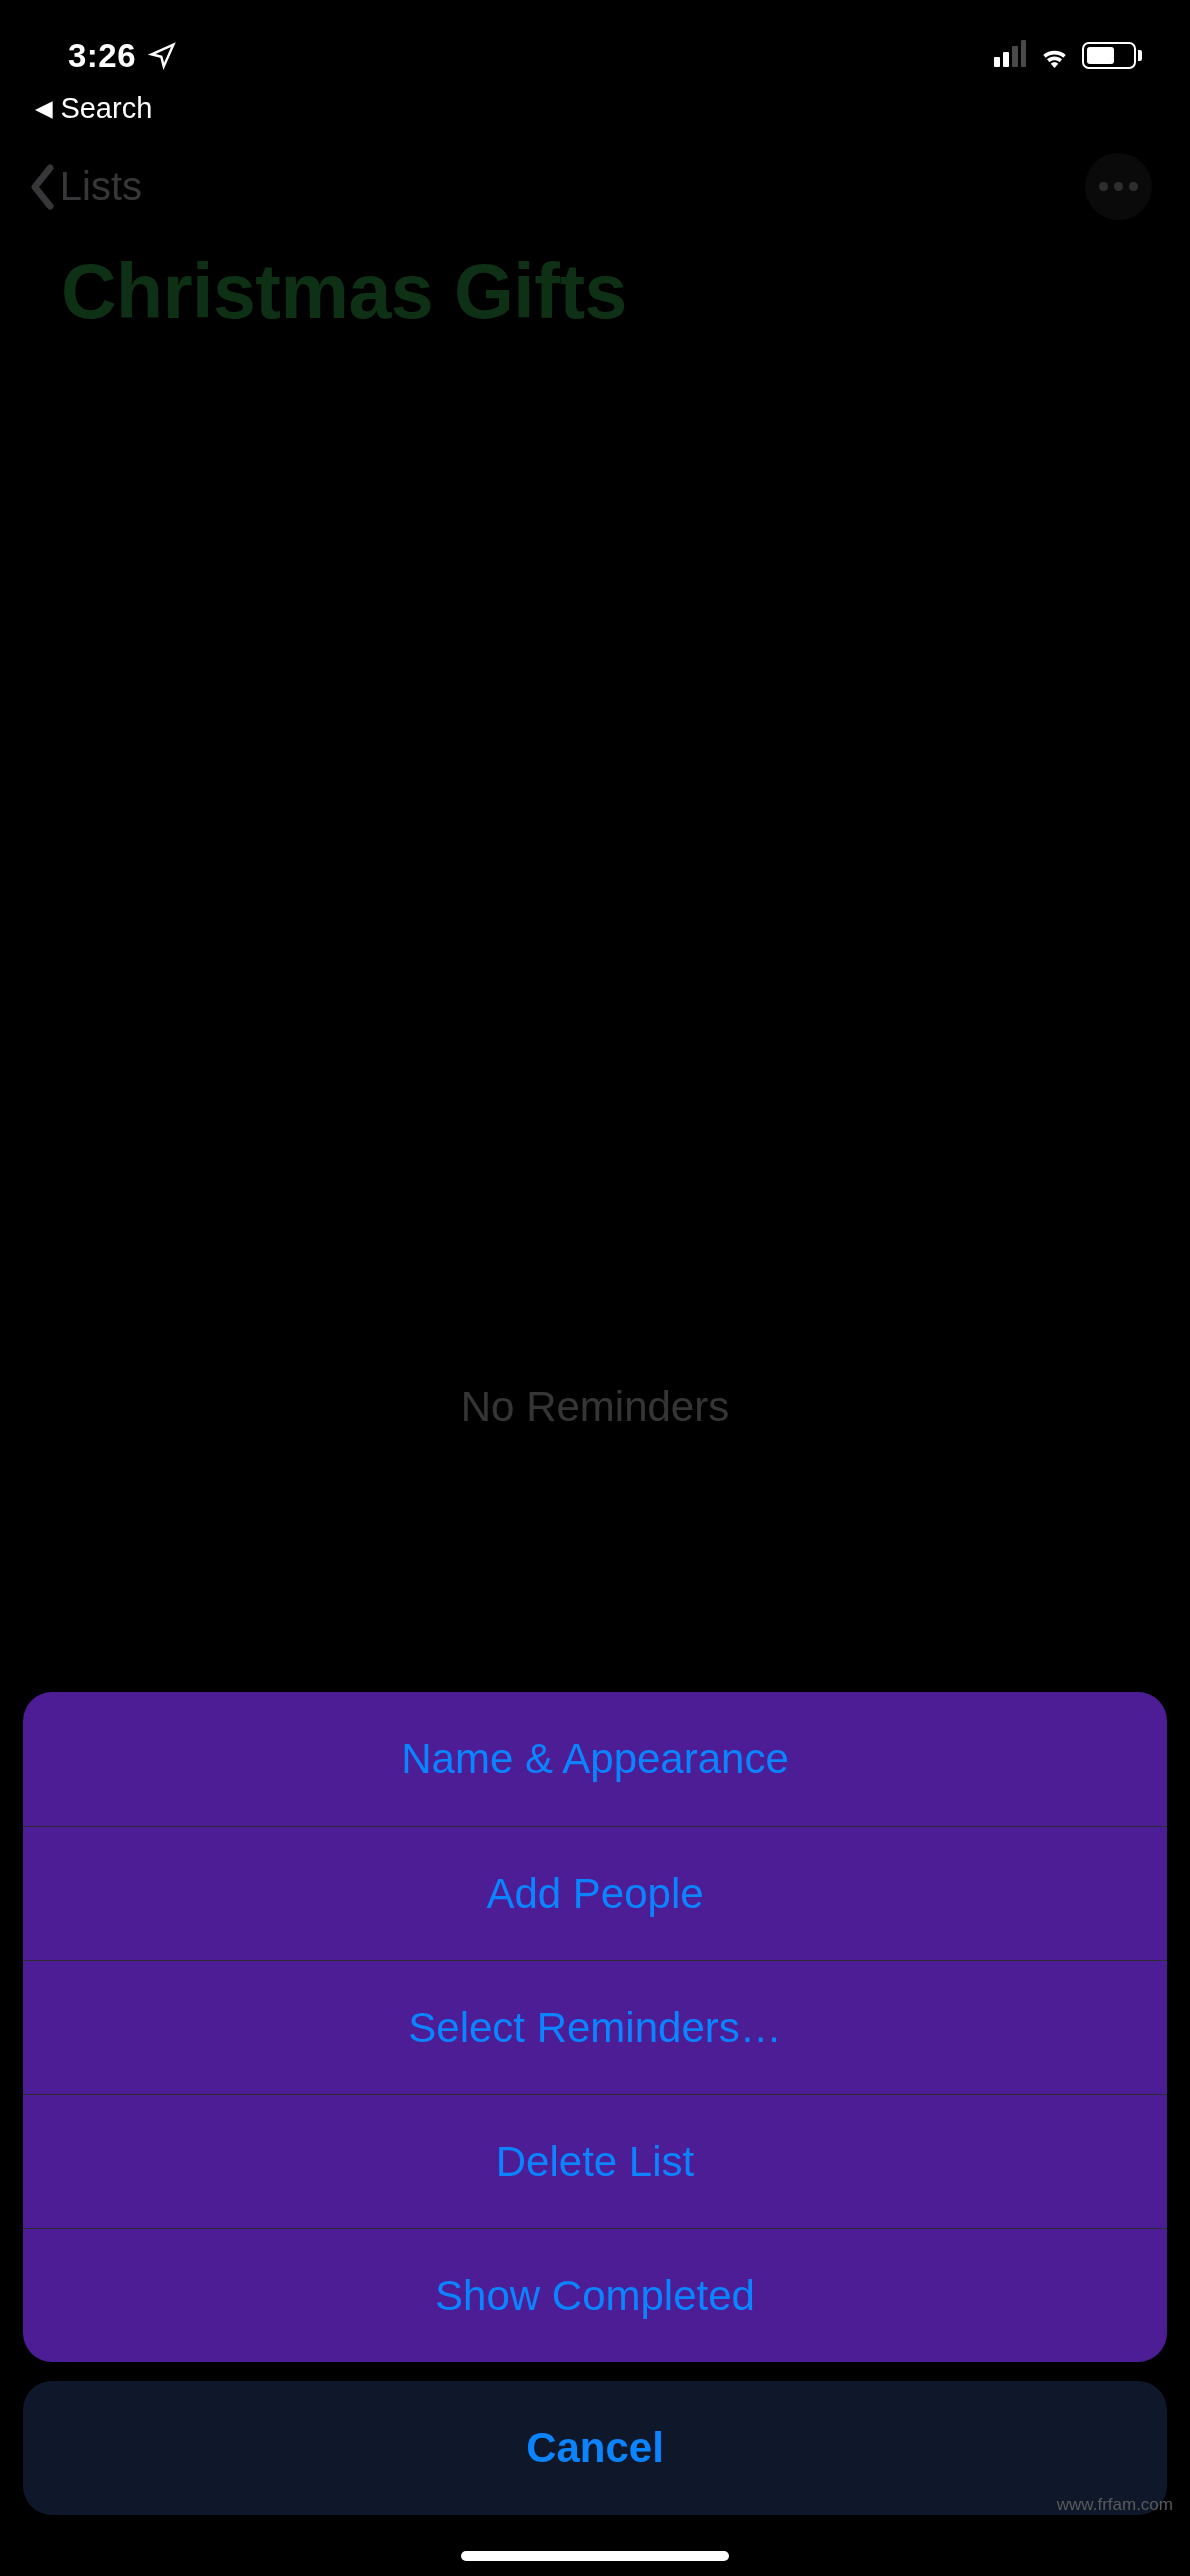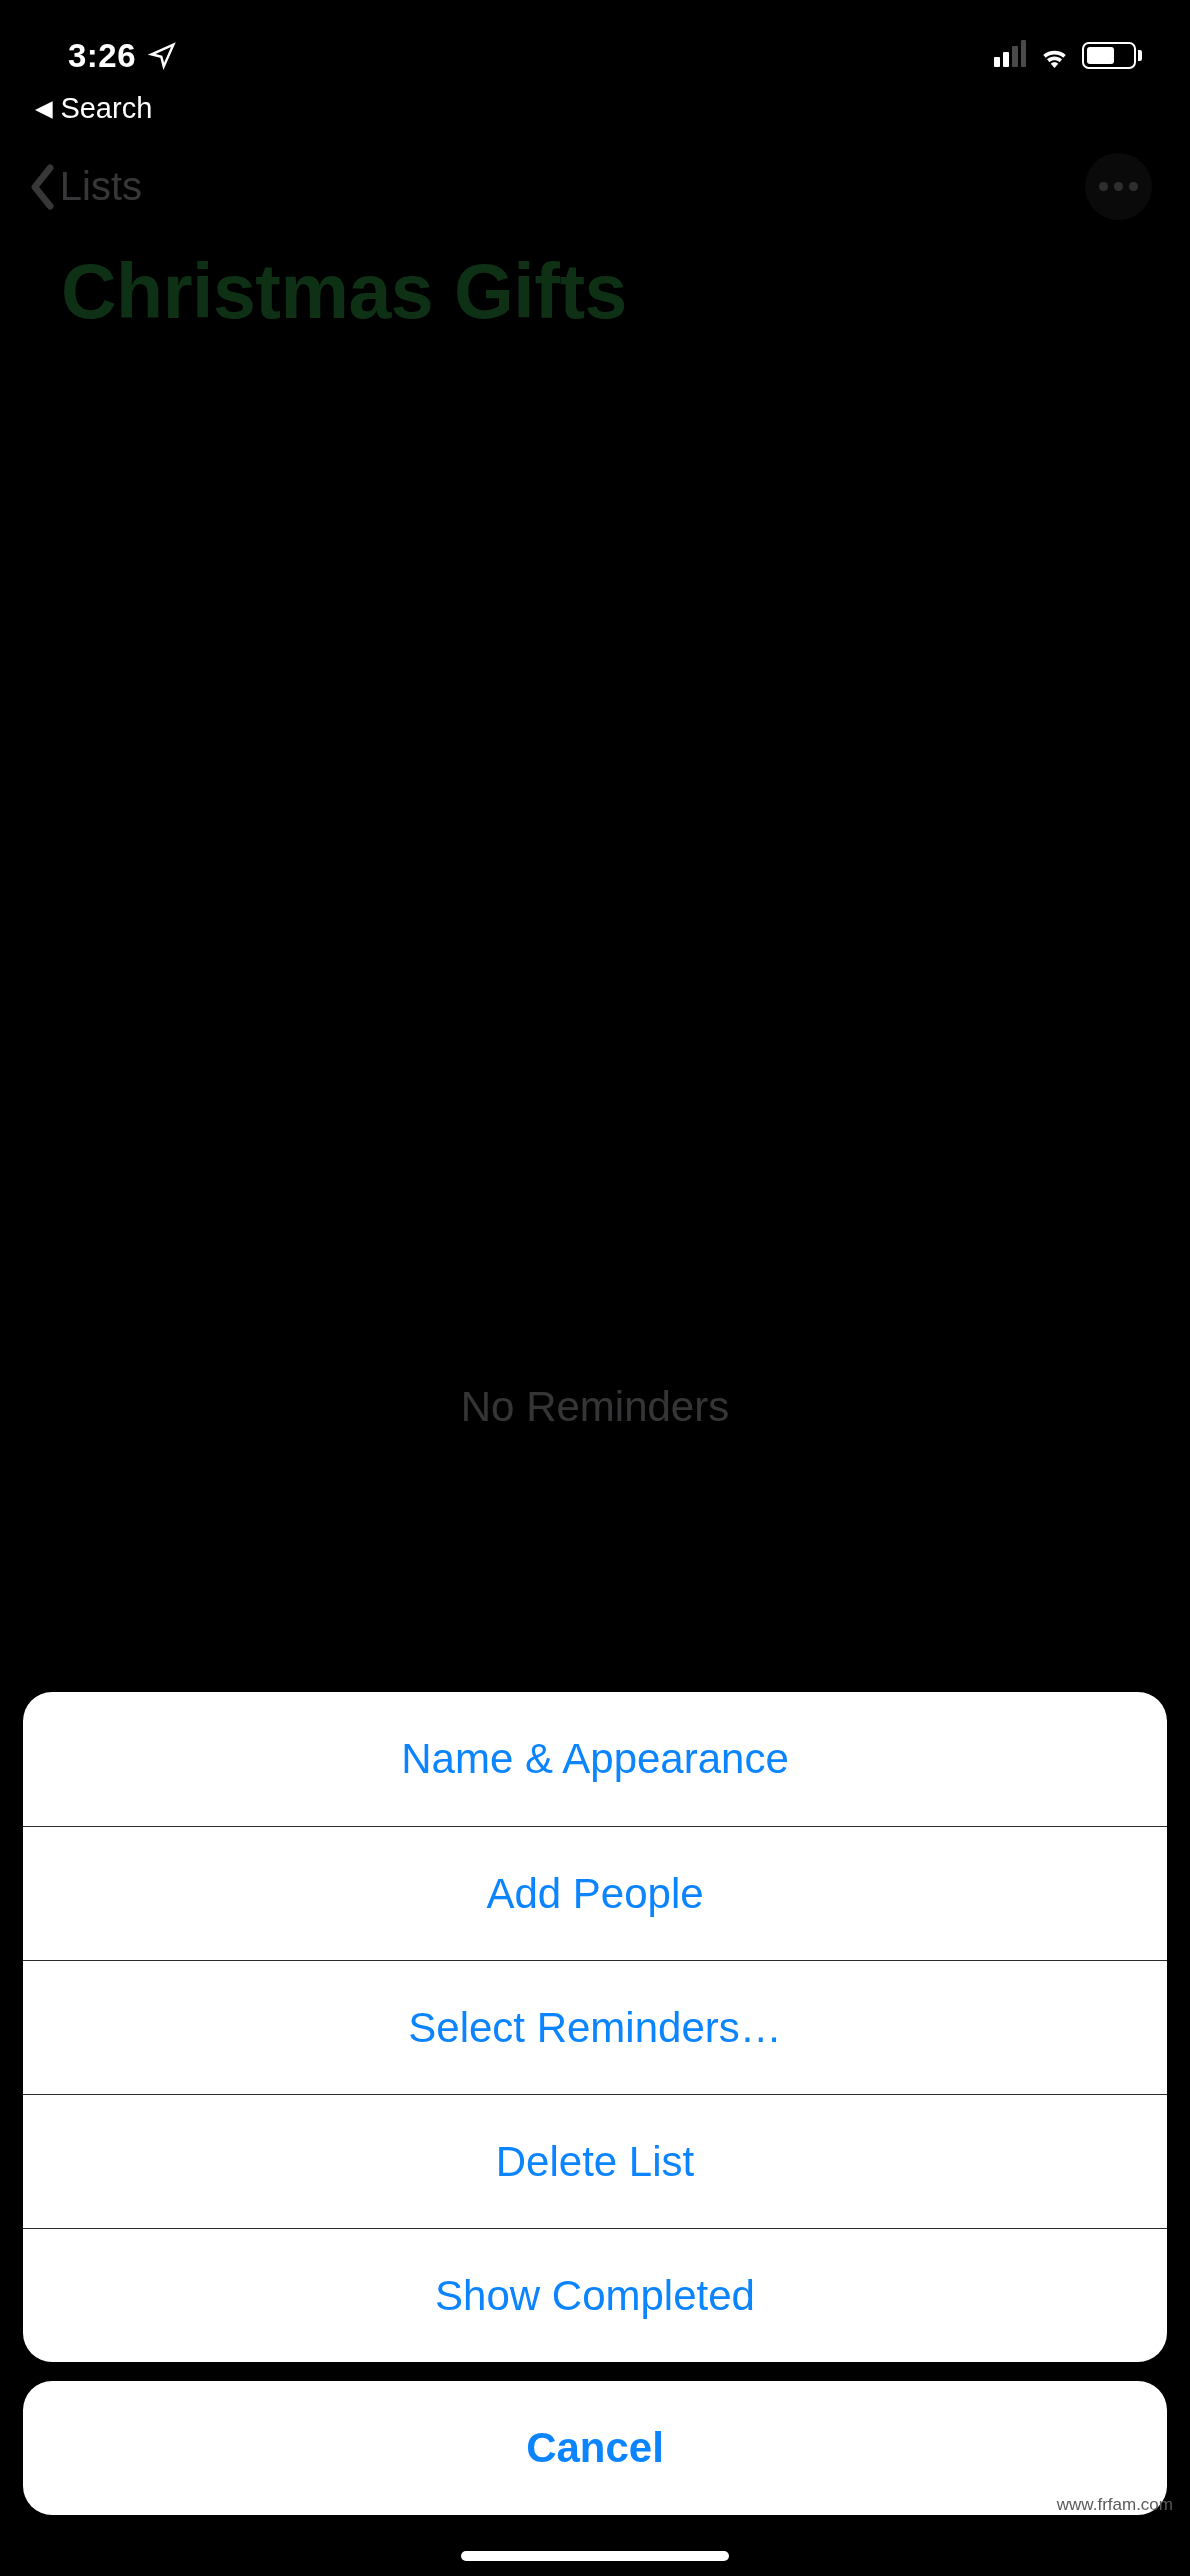--- a/index.html
+++ b/index.html
@@ -173,40 +173,40 @@
 
     
     .action-sheet {
       position: absolute;
       bottom: 0;
       left: 0;
       right: 0;
       padding: 0 23px 61px 23px;
     }
     .action-group {
-      background: #ffffff;
+      background: #4c1d95;
       border-radius: 29px;
       overflow: hidden;
       margin-bottom: 19px;
     }
     .action-item {
       height: 134px;
       display: flex;
       align-items: center;
       justify-content: center;
       font-size: 42px;
       color: #0b84ff;
       font-weight: 400;
       border-top: 1px solid #2d2d2f;
     }
     .action-item:first-child {
       border-top: none;
     }
     .cancel-group {
-      background: #ffffff;
+      background: #0f172a;
       border-radius: 29px;
       overflow: hidden;
     }
     .cancel-item {
       height: 134px;
       display: flex;
       align-items: center;
       justify-content: center;
       font-size: 42px;
       color: #0b84ff;

